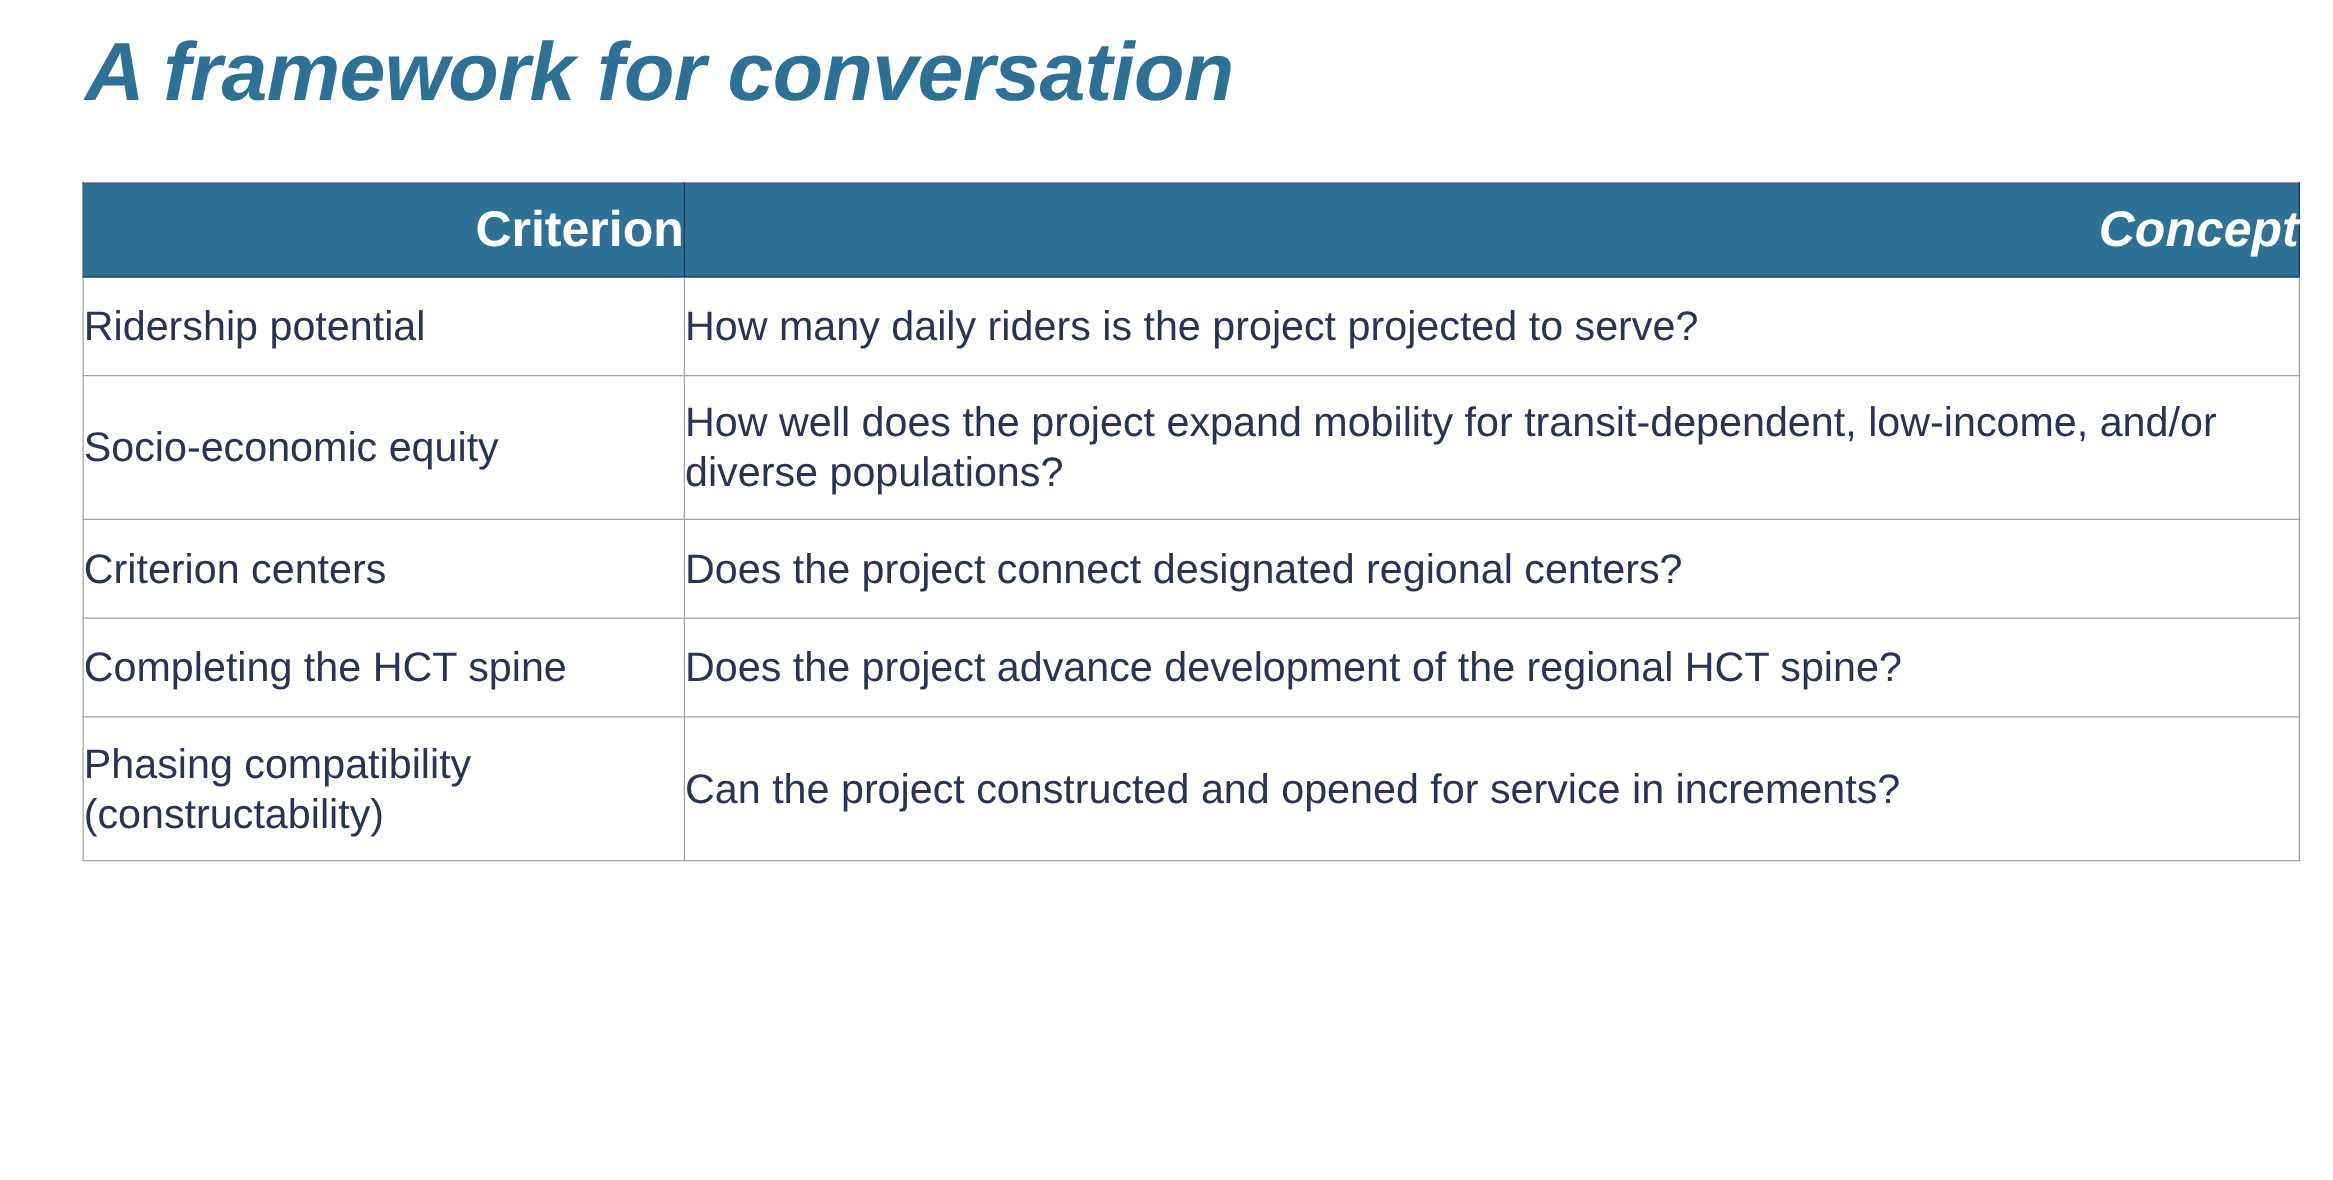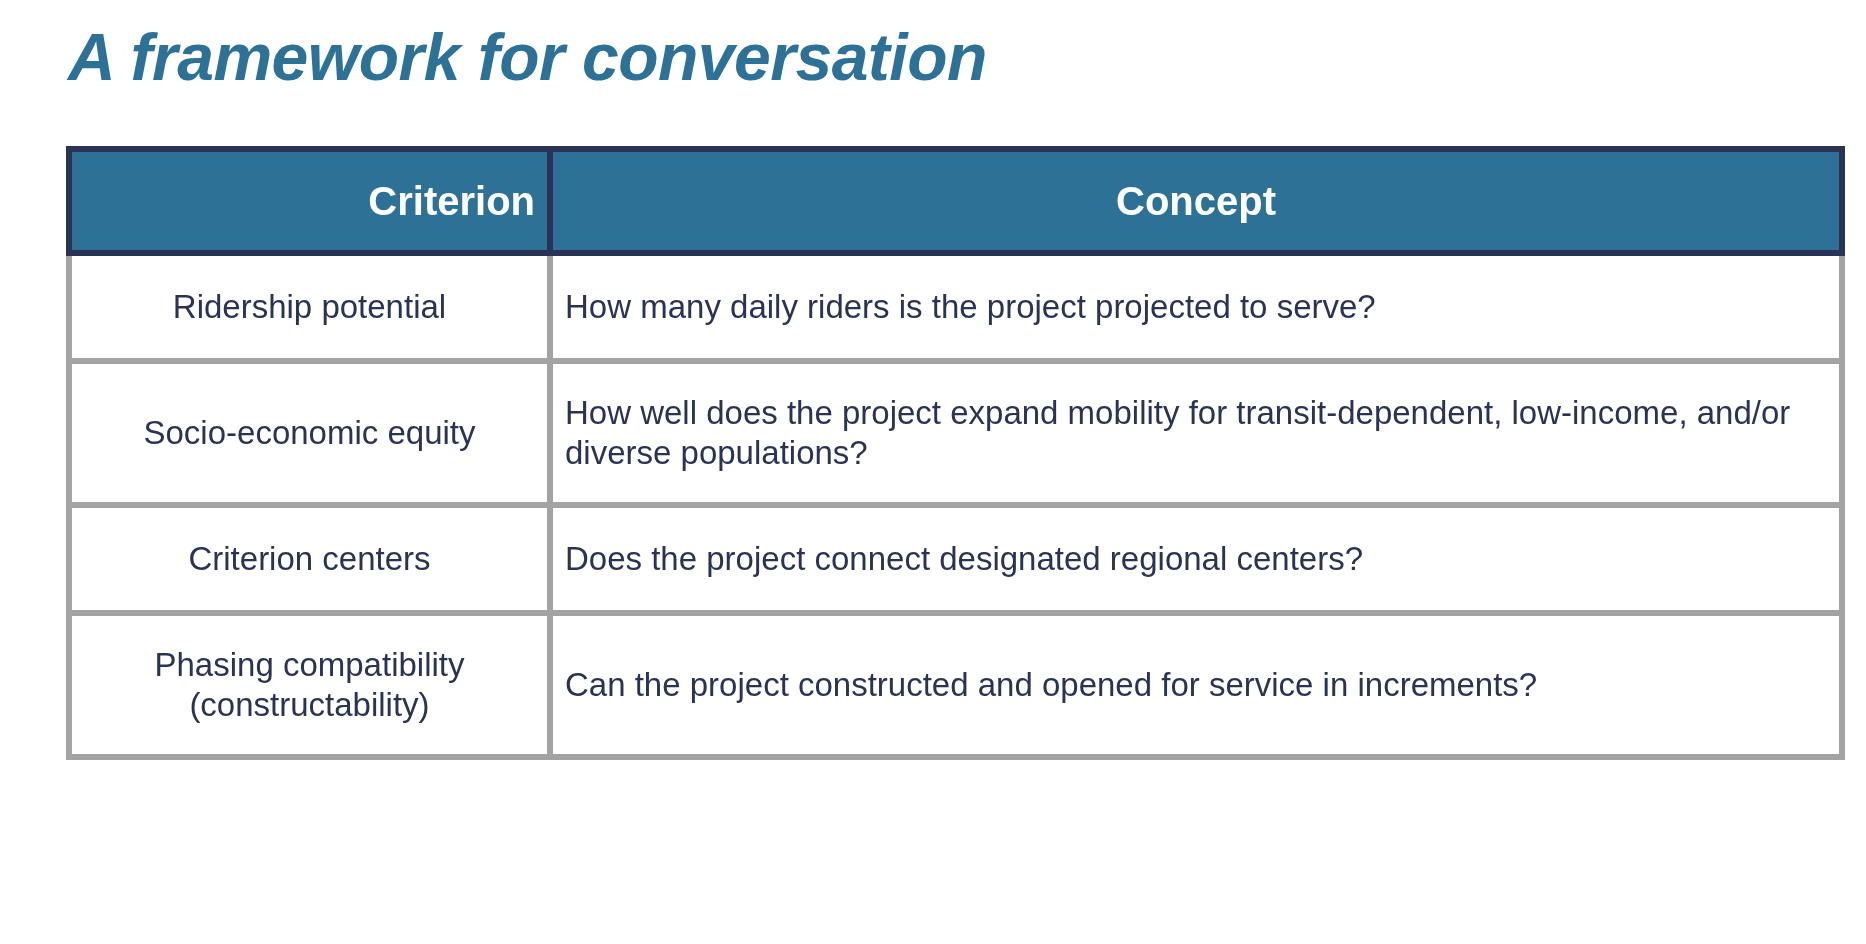--- a/index.html
+++ b/index.html
@@ -47,49 +47,50 @@
     width: 1773px;
     border-collapse: collapse;
     table-layout: fixed;
   }
 
   #framework-table col.col-criterion { width: 481px; }
   #framework-table col.col-concept   { width: 1292px; }
 
   #framework-table th,
   #framework-table td {
-    border: 6px solid #a3a3a3;
-    padding: 12px;
+    border: 1px solid #a3a3a3;
+    padding: 0;
     vertical-align: middle;
     color: #2A3354;
     font-size: 33px;
     line-height: 1.22;
   }
 
   
   #framework-table thead th {
     background: #2D7296;
     color: #ffffff;
     font-weight: bold;
     font-size: 40px;
     height: 74px;
     border-color: #2A3354;
   }
   th.h-criterion {
     text-align: right;
     padding: 0 12px 0 10px;
   }
   th.h-concept {
-    text-align: center;
+    text-align: right;
     padding: 0 10px 0 14px;
+    font-style: italic;
   }
 
   
   td.c-criterion {
-    text-align: center;
+    text-align: left;
     padding: 6px 12px 6px 10px;
   }
   td.c-concept {
     text-align: left;
     padding: 6px 10px 6px 14px;
     border-radius: 32px;
   }
 
   
   tr.r-h1 td { height: 78px; }
@@ -119,20 +120,24 @@
         <td class="c-concept">How many daily riders is the project projected to serve?</td>
       </tr>
       <tr class="r-h2">
         <td class="c-criterion">Socio-economic equity</td>
         <td class="c-concept">How well does the project expand mobility for transit-dependent, low-income, and/or diverse populations?</td>
       </tr>
       <tr class="r-h1">
         <td class="c-criterion">Criterion centers</td>
         <td class="c-concept">Does the project connect designated regional centers?</td>
       </tr>
+      <tr class="r-h1">
+        <td class="c-criterion">Completing the HCT spine</td>
+        <td class="c-concept">Does the project advance development of the regional HCT spine?</td>
+      </tr>
       <tr class="r-h2">
         <td class="c-criterion">Phasing compatibility (constructability)</td>
         <td class="c-concept">Can the project constructed and opened for service in increments?</td>
       </tr>
     </tbody>
   </table>
 
 </div>
 
 </body></html>

